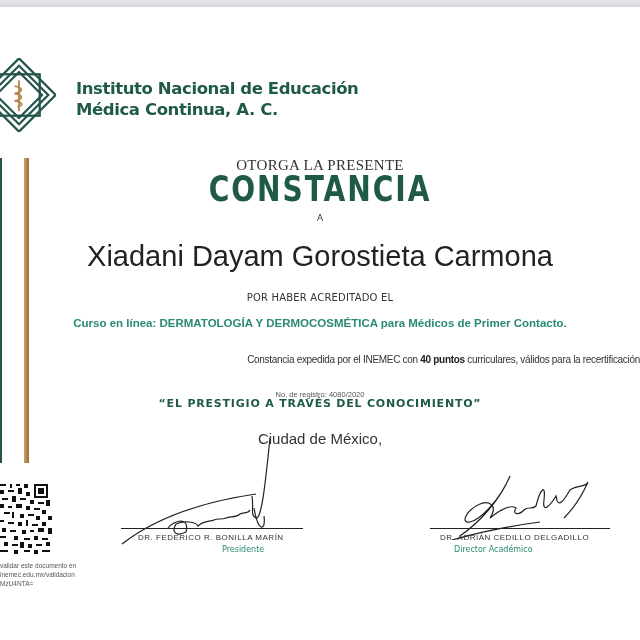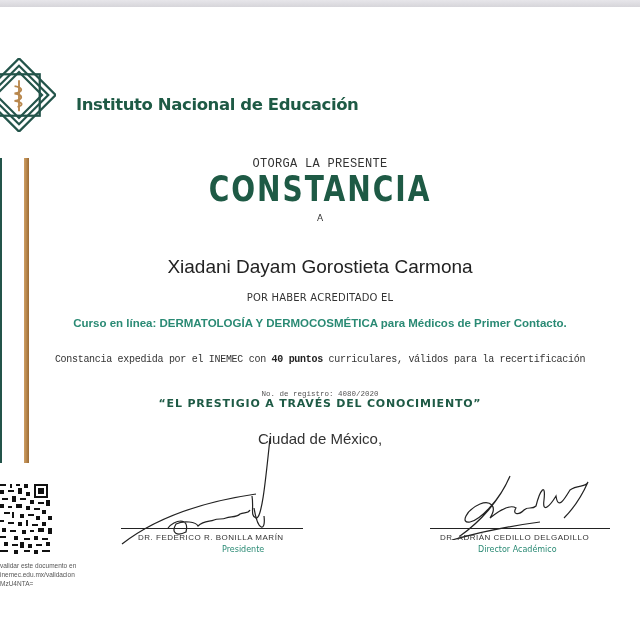--- a/index.html
+++ b/index.html
@@ -10,49 +10,49 @@
     color:#2b2b2b;
   }
   .topbar {
     position:absolute; left:0; top:0; width:640px; height:7px;
     background:linear-gradient(#e7e6ea,#d6d5da);
   }
   .logo {
     position:absolute; left:-18px; top:58px; width:74px; height:74px;
   }
   .inst-name {
-    position:absolute; left:76px; top:94px;
+    position:absolute; left:76px; top:78px;
     font-family:"DejaVu Sans", sans-serif;
     font-size:16.5px; line-height:21px; font-weight:bold;
     color:#1e5a45; letter-spacing:-0.4px;
   }
   .inst-name div { white-space:nowrap; }
   .bar-green {
     position:absolute; left:0; top:158px; width:2px; height:305px;
     background:#23544a;
   }
   .bar-gold {
     position:absolute; left:24px; top:158px; width:5px; height:305px;
     background:#b8874c;
     box-shadow: inset 1.5px 0 0 #c99a60, inset -1.5px 0 0 #a0703a;
   }
   .center { position:absolute; left:0; width:640px; text-align:center; }
-  .otorga { top:157px; font-family:Liberation Mono, monospace; font-size:12px; letter-spacing:0.3px; color:#333; }
+  .otorga { top:157px; font-family:Liberation Serif, serif; font-size:15px; letter-spacing:0.3px; color:#333; }
   .title {
     top:168px; font-family:"DejaVu Sans", sans-serif; font-weight:bold;
     font-size:36px; color:#1e5a45; letter-spacing:2.5px;
     transform:scaleX(0.78); transform-origin:center;
   }
   .a-letter { top:213px; font-family:"DejaVu Sans", sans-serif; font-size:9px; color:#333; }
-  .recipient { top:256px; font-family:"Liberation Sans", sans-serif; font-size:19px; color:#222; }
+  .recipient { top:240px; font-family:"Liberation Sans", sans-serif; font-size:29px; color:#222; }
   .por-haber { top:292px; font-family:"DejaVu Sans", sans-serif; font-size:10px; color:#333; letter-spacing:0.2px; }
   .course { top:317px; font-size:11.5px; font-weight:bold; color:#2a8a74; }
-  .expedida { top:352px; font-family:Liberation Mono, monospace; font-size:10px; line-height:15px; color:#333; letter-spacing:-0.3px;}
+  .expedida { top:352px; font-family:Liberation Sans, sans-serif; font-size:10px; line-height:15px; color:#333; letter-spacing:-0.3px;text-align:right;}
   .expedida b { font-weight:bold; color:#222; }
-  .registro { top:390px; font-size:7.5px; color:#555;font-family:Liberation Mono, monospace; }
+  .registro { top:390px; font-size:7.5px; color:#555; }
   .motto { top:397px; font-family:"DejaVu Sans", sans-serif; font-size:11px; font-weight:bold; color:#1e5a45; letter-spacing:0.8px; }
   .ciudad { top:430px; font-size:15px; color:#333; }
   .sig-line { position:absolute; height:1px; background:#222; }
   .sig-name { position:absolute; font-family:Liberation Sans, sans-serif; font-size:8px; color:#333; letter-spacing:0.5px; white-space:nowrap; }
   .sig-role { position:absolute; font-family:"DejaVu Sans", sans-serif; font-size:8px; color:#2a8a74; white-space:nowrap; }
   .sig-svg { position:absolute; }
   .qr { position:absolute; left:0; top:484px; width:52px; height:72px; }
   .qr-text {
     position:absolute; left:0; top:561px; font-size:6.5px; line-height:9px; color:#555;
     white-space:nowrap;
@@ -71,20 +71,21 @@
     <rect x="15" y="15" width="70" height="70" transform="rotate(45 50 50)"></rect>
   </g>
   <g stroke="#b8874c" stroke-width="2.5" fill="none">
     <line x1="50" y1="30" x2="50" y2="72"></line>
     <path d="M44 38 C56 40,56 46,44 48 C56 50,56 56,44 58 C56 60,56 64,48 66"></path>
   </g>
 </svg>
 
 <div class="inst-name">
   <div>Instituto Nacional de Educación</div>
+  <div>Médica Continua, A. C.</div>
 </div>
 
 <div class="bar-green"></div>
 <div class="bar-gold"></div>
 
 <div class="center otorga">OTORGA LA PRESENTE</div>
 <div class="center title">CONSTANCIA</div>
 <div class="center a-letter">A</div>
 <div class="center recipient">Xiadani Dayam Gorostieta Carmona</div>
 <div class="center por-haber">POR HABER ACREDITADO EL</div>
@@ -116,21 +117,21 @@
 <div class="sig-role" style="left:191px;top:545px;margin-left:31px;">Presidente</div>
 
 <svg class="sig-svg" style="left:440px;top:470px;width:160px;height:70px;" viewBox="0 0 160 70">
   <g fill="none" stroke="#222" stroke-width="1.2">
     <path d="M20 66 C40 52, 60 30, 70 6 C60 30, 40 50, 30 52 C20 54,26 40,40 34 C50 30,58 36,50 48 C60 40,70 34,76 38 C72 44,78 46,84 40 C88 36,92 40,96 36 C100 20,106 12,104 30 C102 44,110 36,116 26 C118 40,124 30,130 20 C138 14,146 18,148 12 C140 30,132 40,124 48"></path>
     <path d="M12 70 C40 62, 70 56, 100 52"></path>
   </g>
 </svg>
 <div class="sig-line" style="left:430px;top:528px;width:180px;"></div>
 <div class="sig-name" style="left:440px;top:533px;">DR. ADRIÁN CEDILLO DELGADILLO</div>
-<div class="sig-role" style="left:478px;top:545px;">Director Académico</div>
+<div class="sig-role" style="left:454px;top:545px;">Director Académico</div>
 
 <svg class="qr" viewBox="0 0 26 36" shape-rendering="crispEdges">
   <g fill="#111">
     <rect x="17" y="0" width="7" height="7"></rect>
       <rect x="18" y="1" width="5" height="5" fill="#fff"></rect>
       <rect x="19" y="2" width="3" height="3"></rect>
     <rect x="0" y="0" width="3" height="1"></rect>
       <rect x="5" y="0" width="1" height="2"></rect>
       <rect x="8" y="0" width="2" height="1"></rect>
       <rect x="12" y="0" width="2" height="2"></rect>

